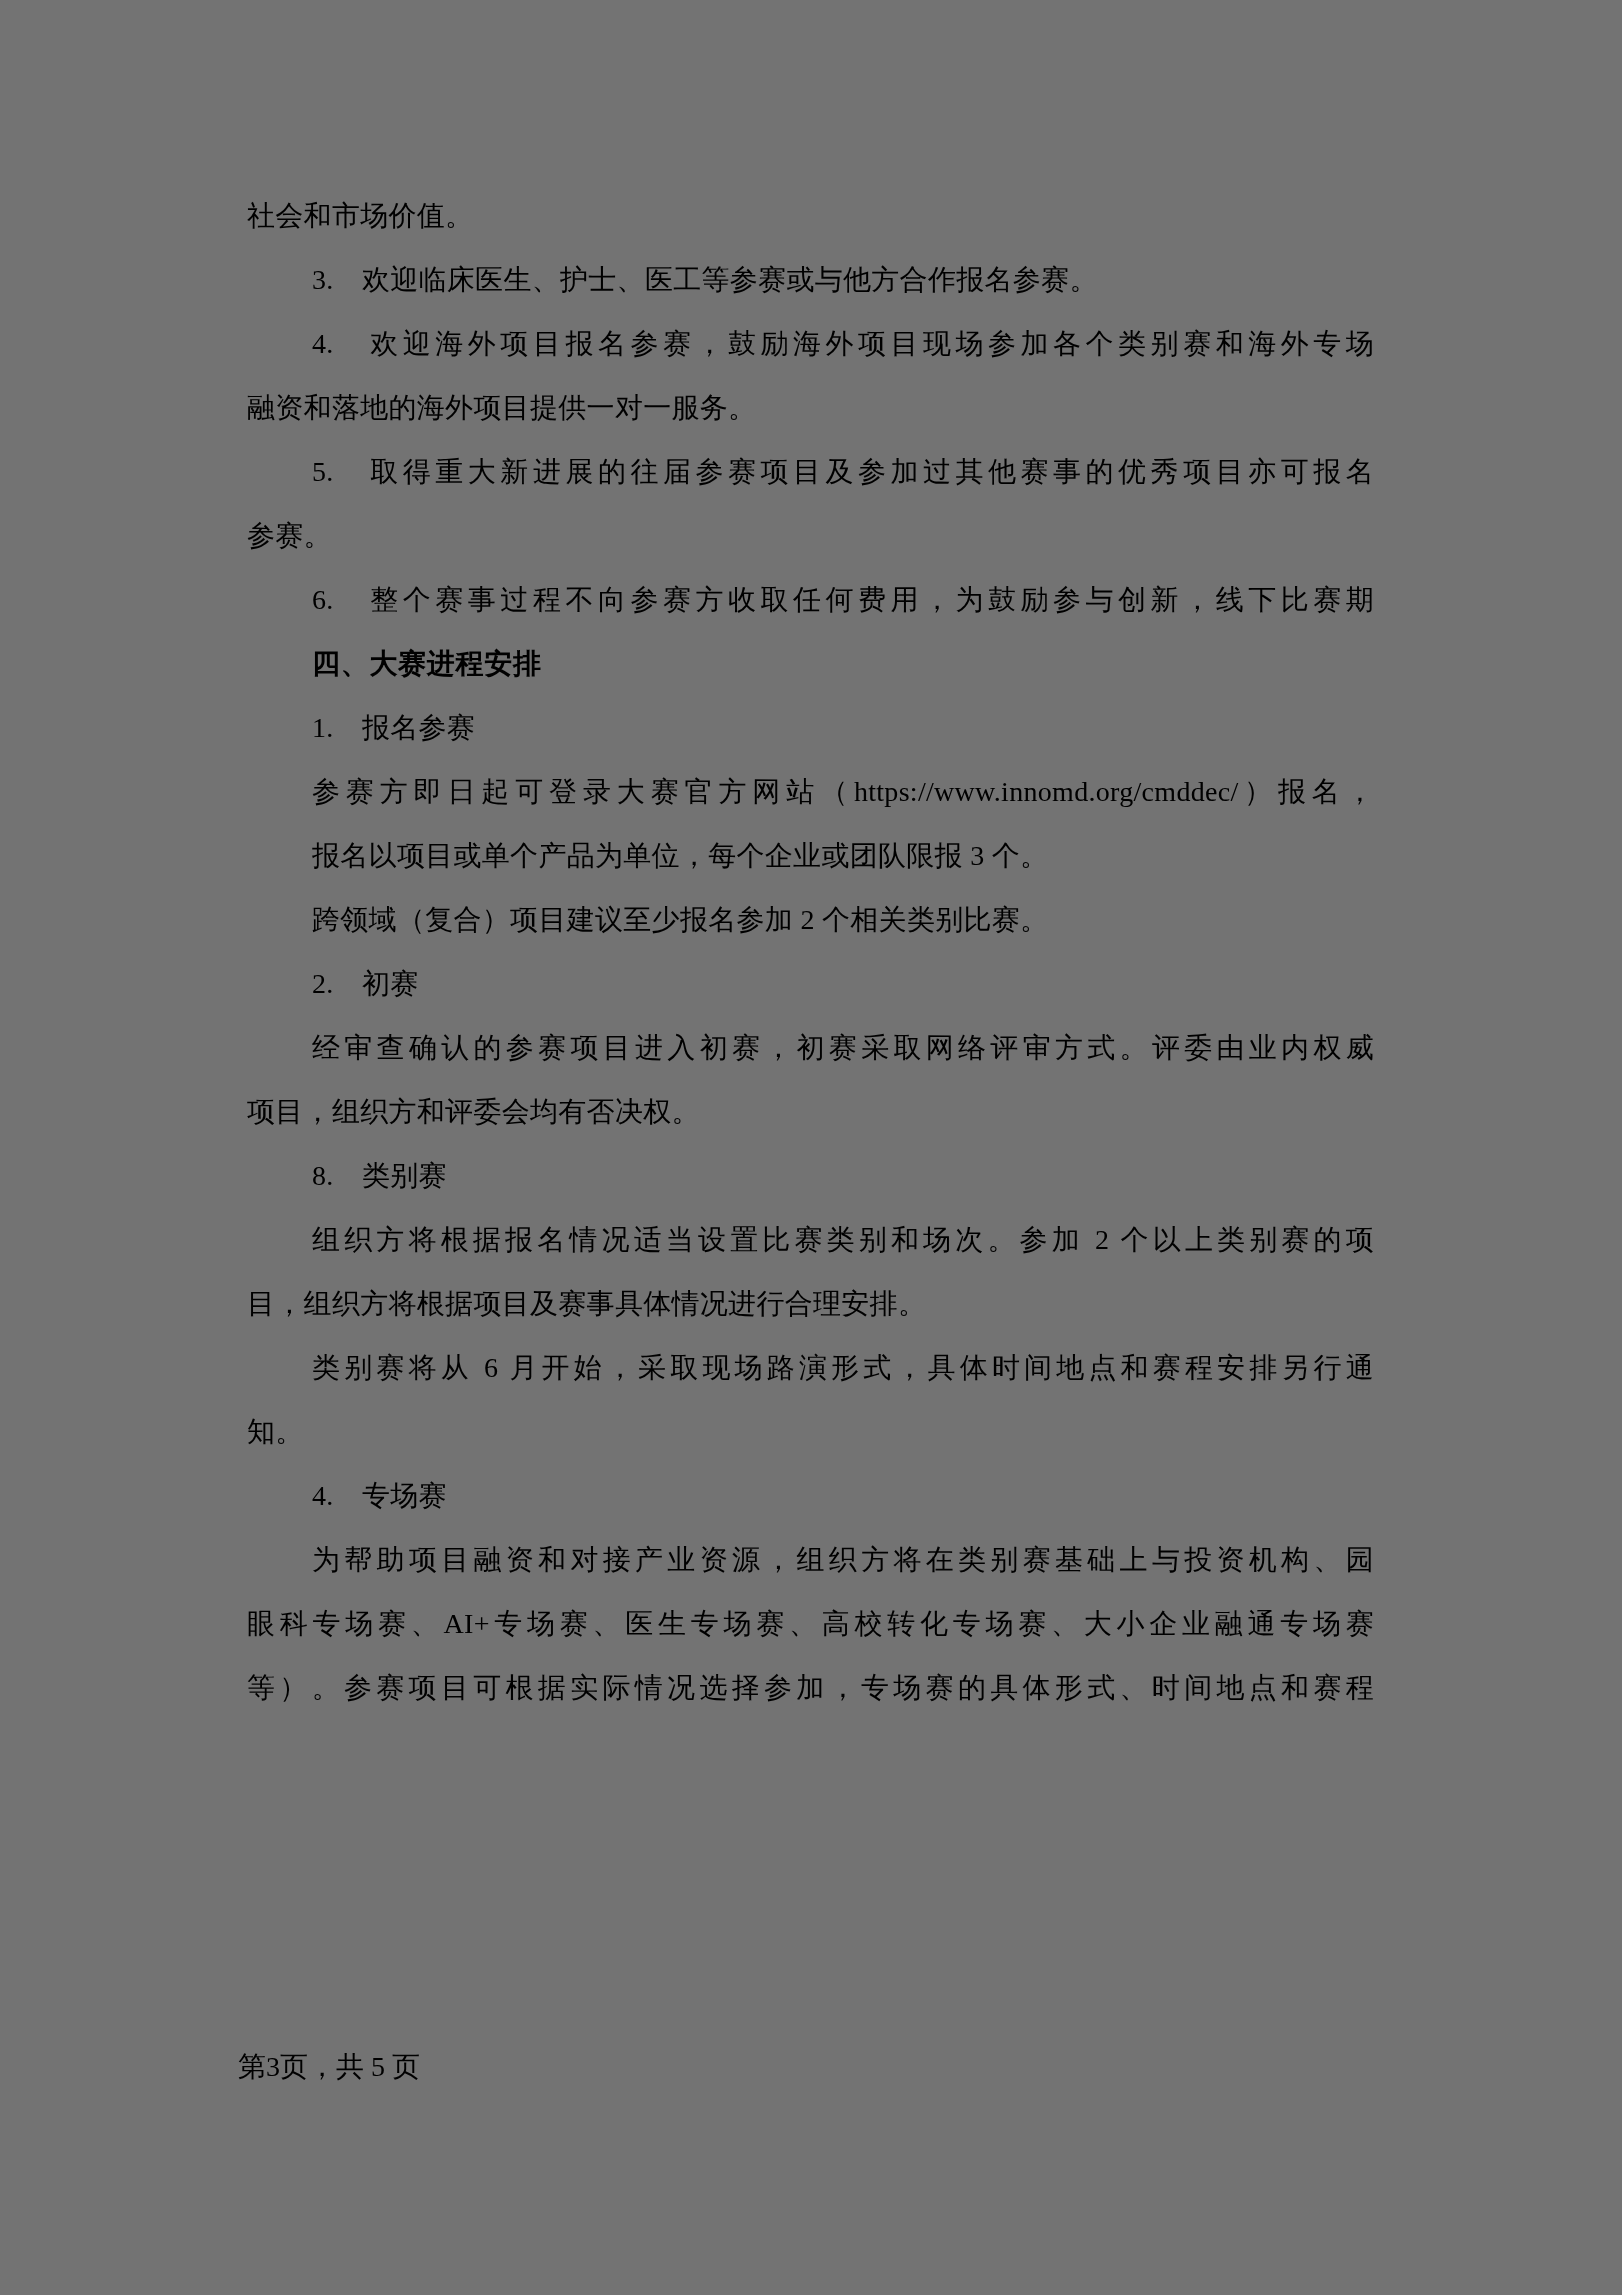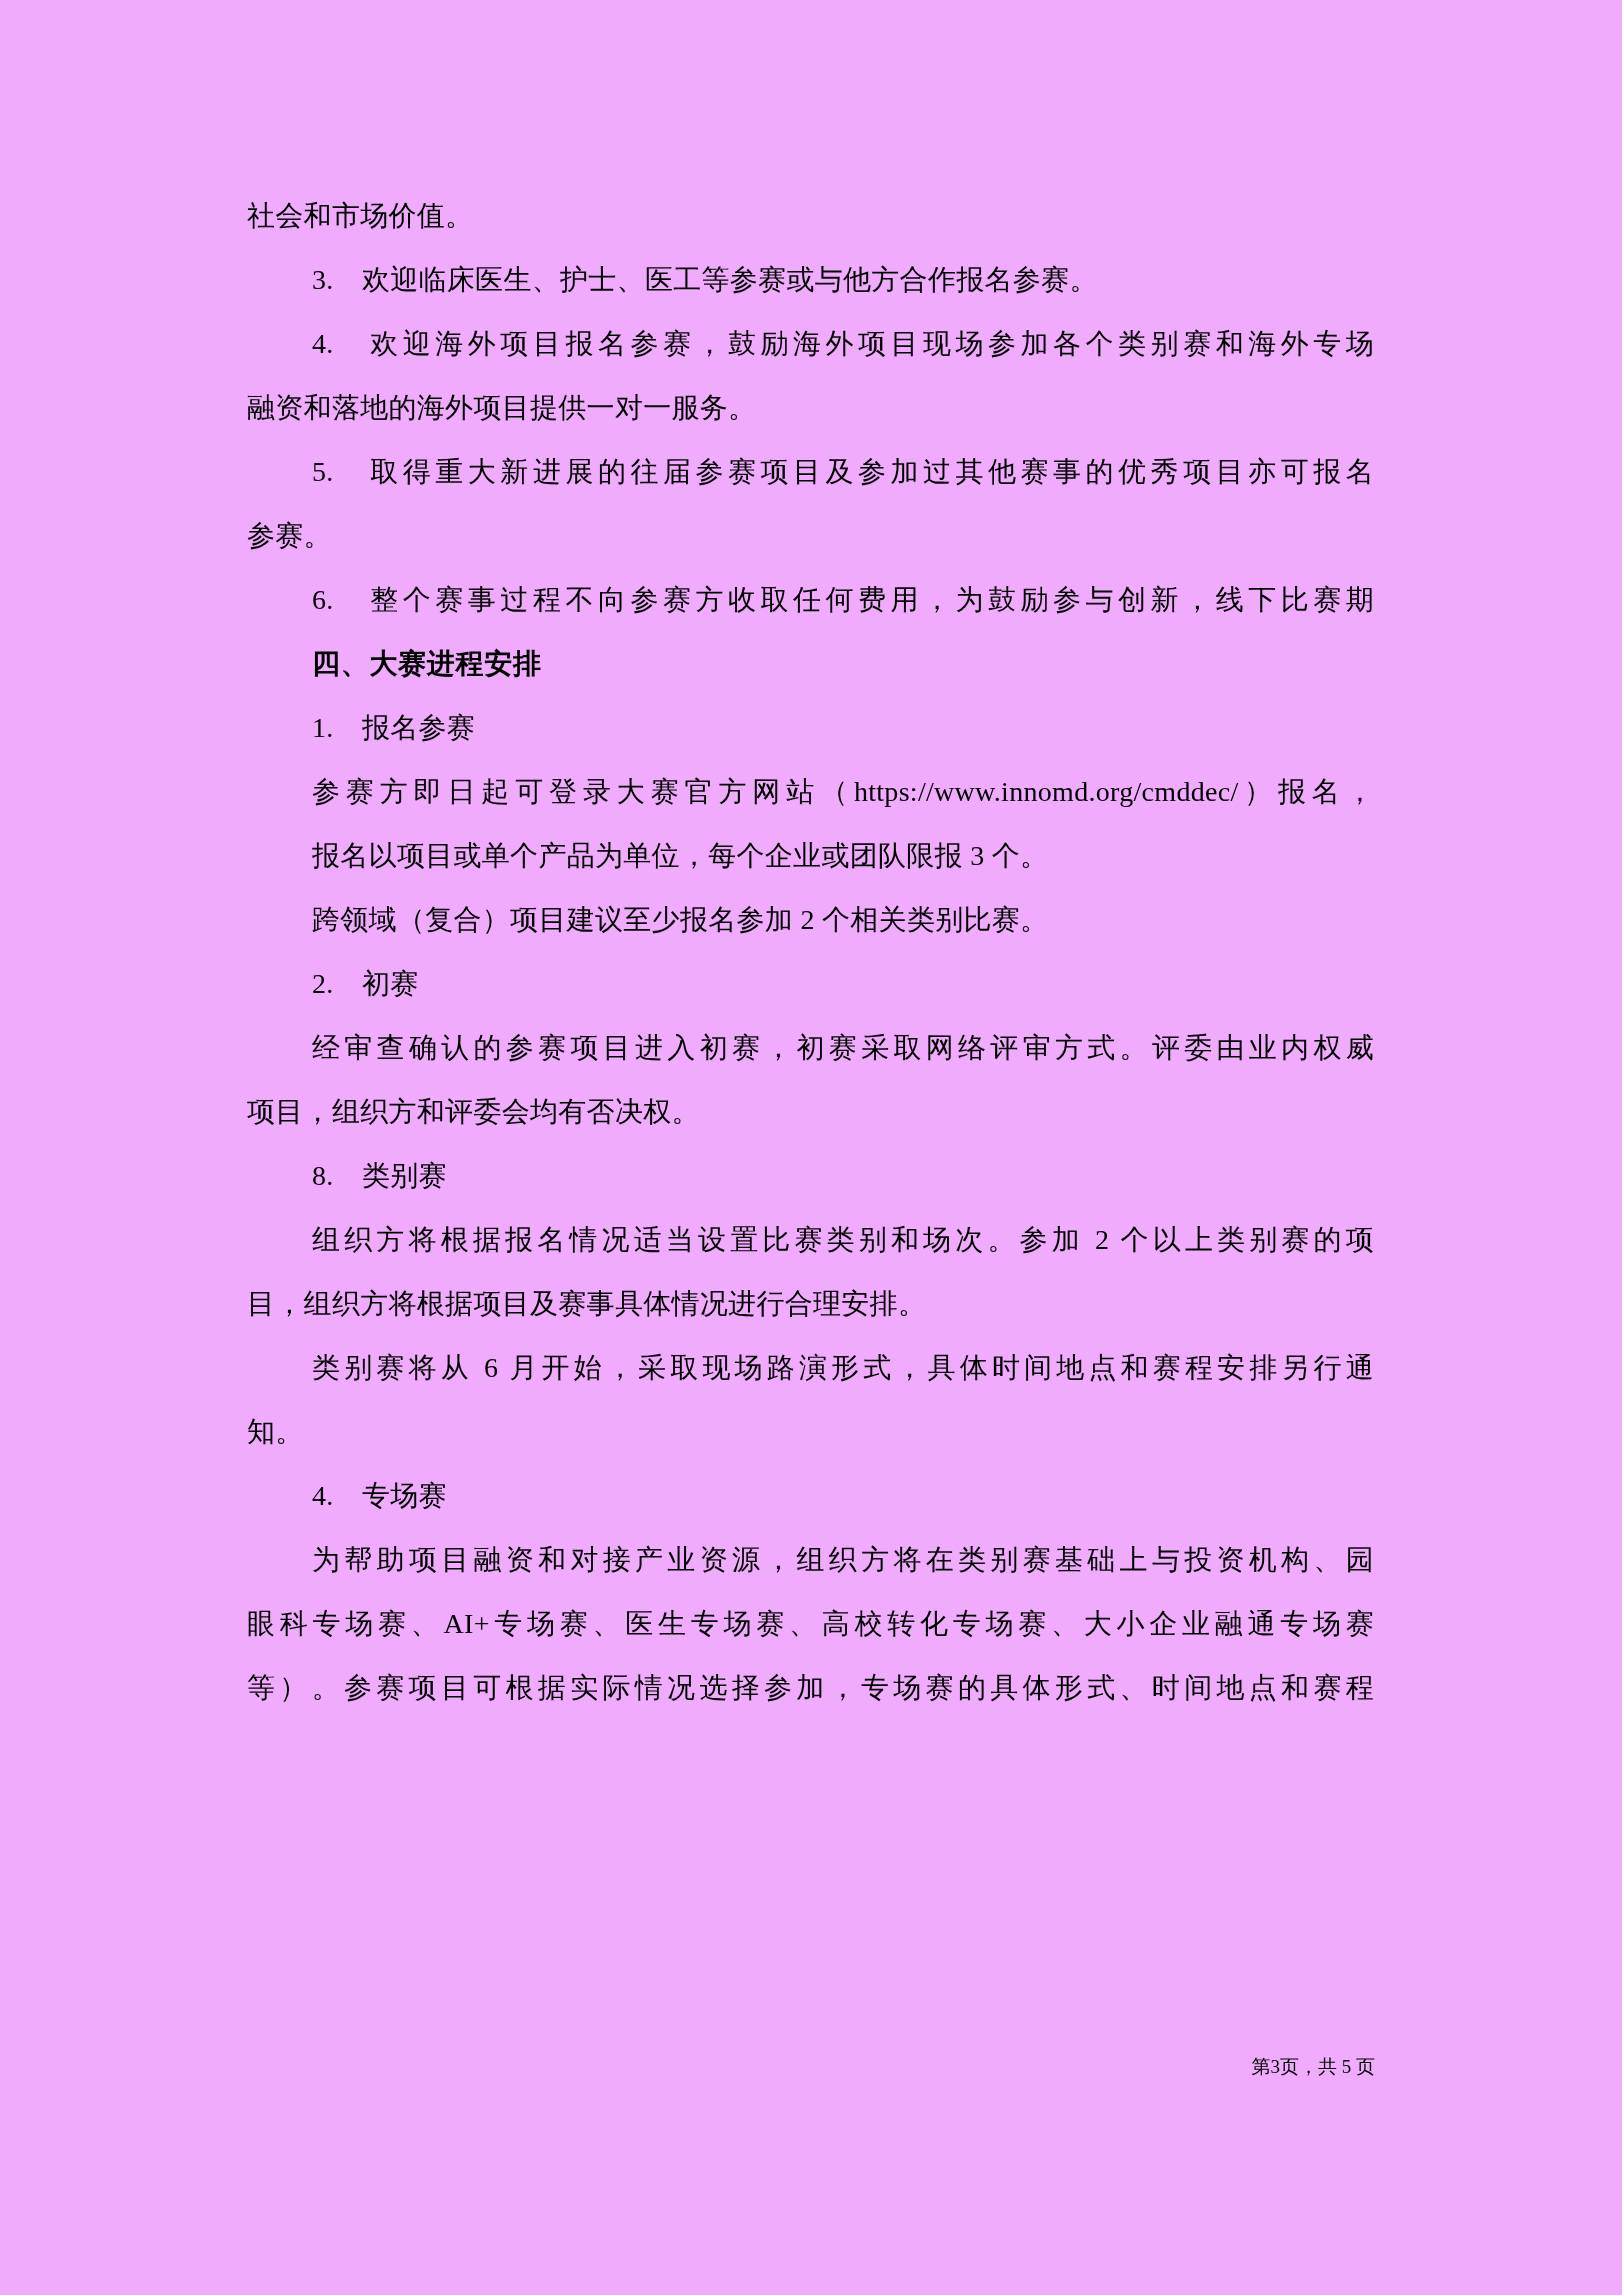--- a/index.html
+++ b/index.html
@@ -11,21 +11,21 @@
     width: 1623px;
     height: 2295px;
     background: #ffffff;
     color: #000000;
     font-family: "Liberation Serif", "DejaVu Serif", serif;
     overflow: hidden;
   }
   .page {
     position: absolute;
     inset: 0;
-    background: #f0abfc;
+    background: #737373;
   }
   .content {
     position: absolute;
     left: 247px;
     top: 184px;
     width: 1127px;
   }
   .line {
     height: 64px;
     line-height: 64px;
@@ -43,27 +43,27 @@
   .heading {
     font-weight: 700;
     font-family: "Liberation Sans", "DejaVu Sans", sans-serif;
     letter-spacing: 0.7px;
   }
   .date-bold {
     font-weight: 700;
   }
   .footer {
     position: absolute;
-    left: 248px;
+    left: 238px;
     top: 2047px;
     width: 1127px;
     height: 39px;
     line-height: 39px;
-    text-align: right;
-    font-size: 19px;
+    text-align: left;
+    font-size: 28px;
   }
 </style>
 </head>
 <body>
 
 <div class="page">
   <main class="content">
     <div class="line">社会和市场价值。</div>
     <div class="line indent">3.　欢迎临床医生、护士、医工等参赛或与他方合作报名参赛。</div>
     <div class="line indent full">4.　欢迎海外项目报名参赛，鼓励海外项目现场参加各个类别赛和海外专场</div>

